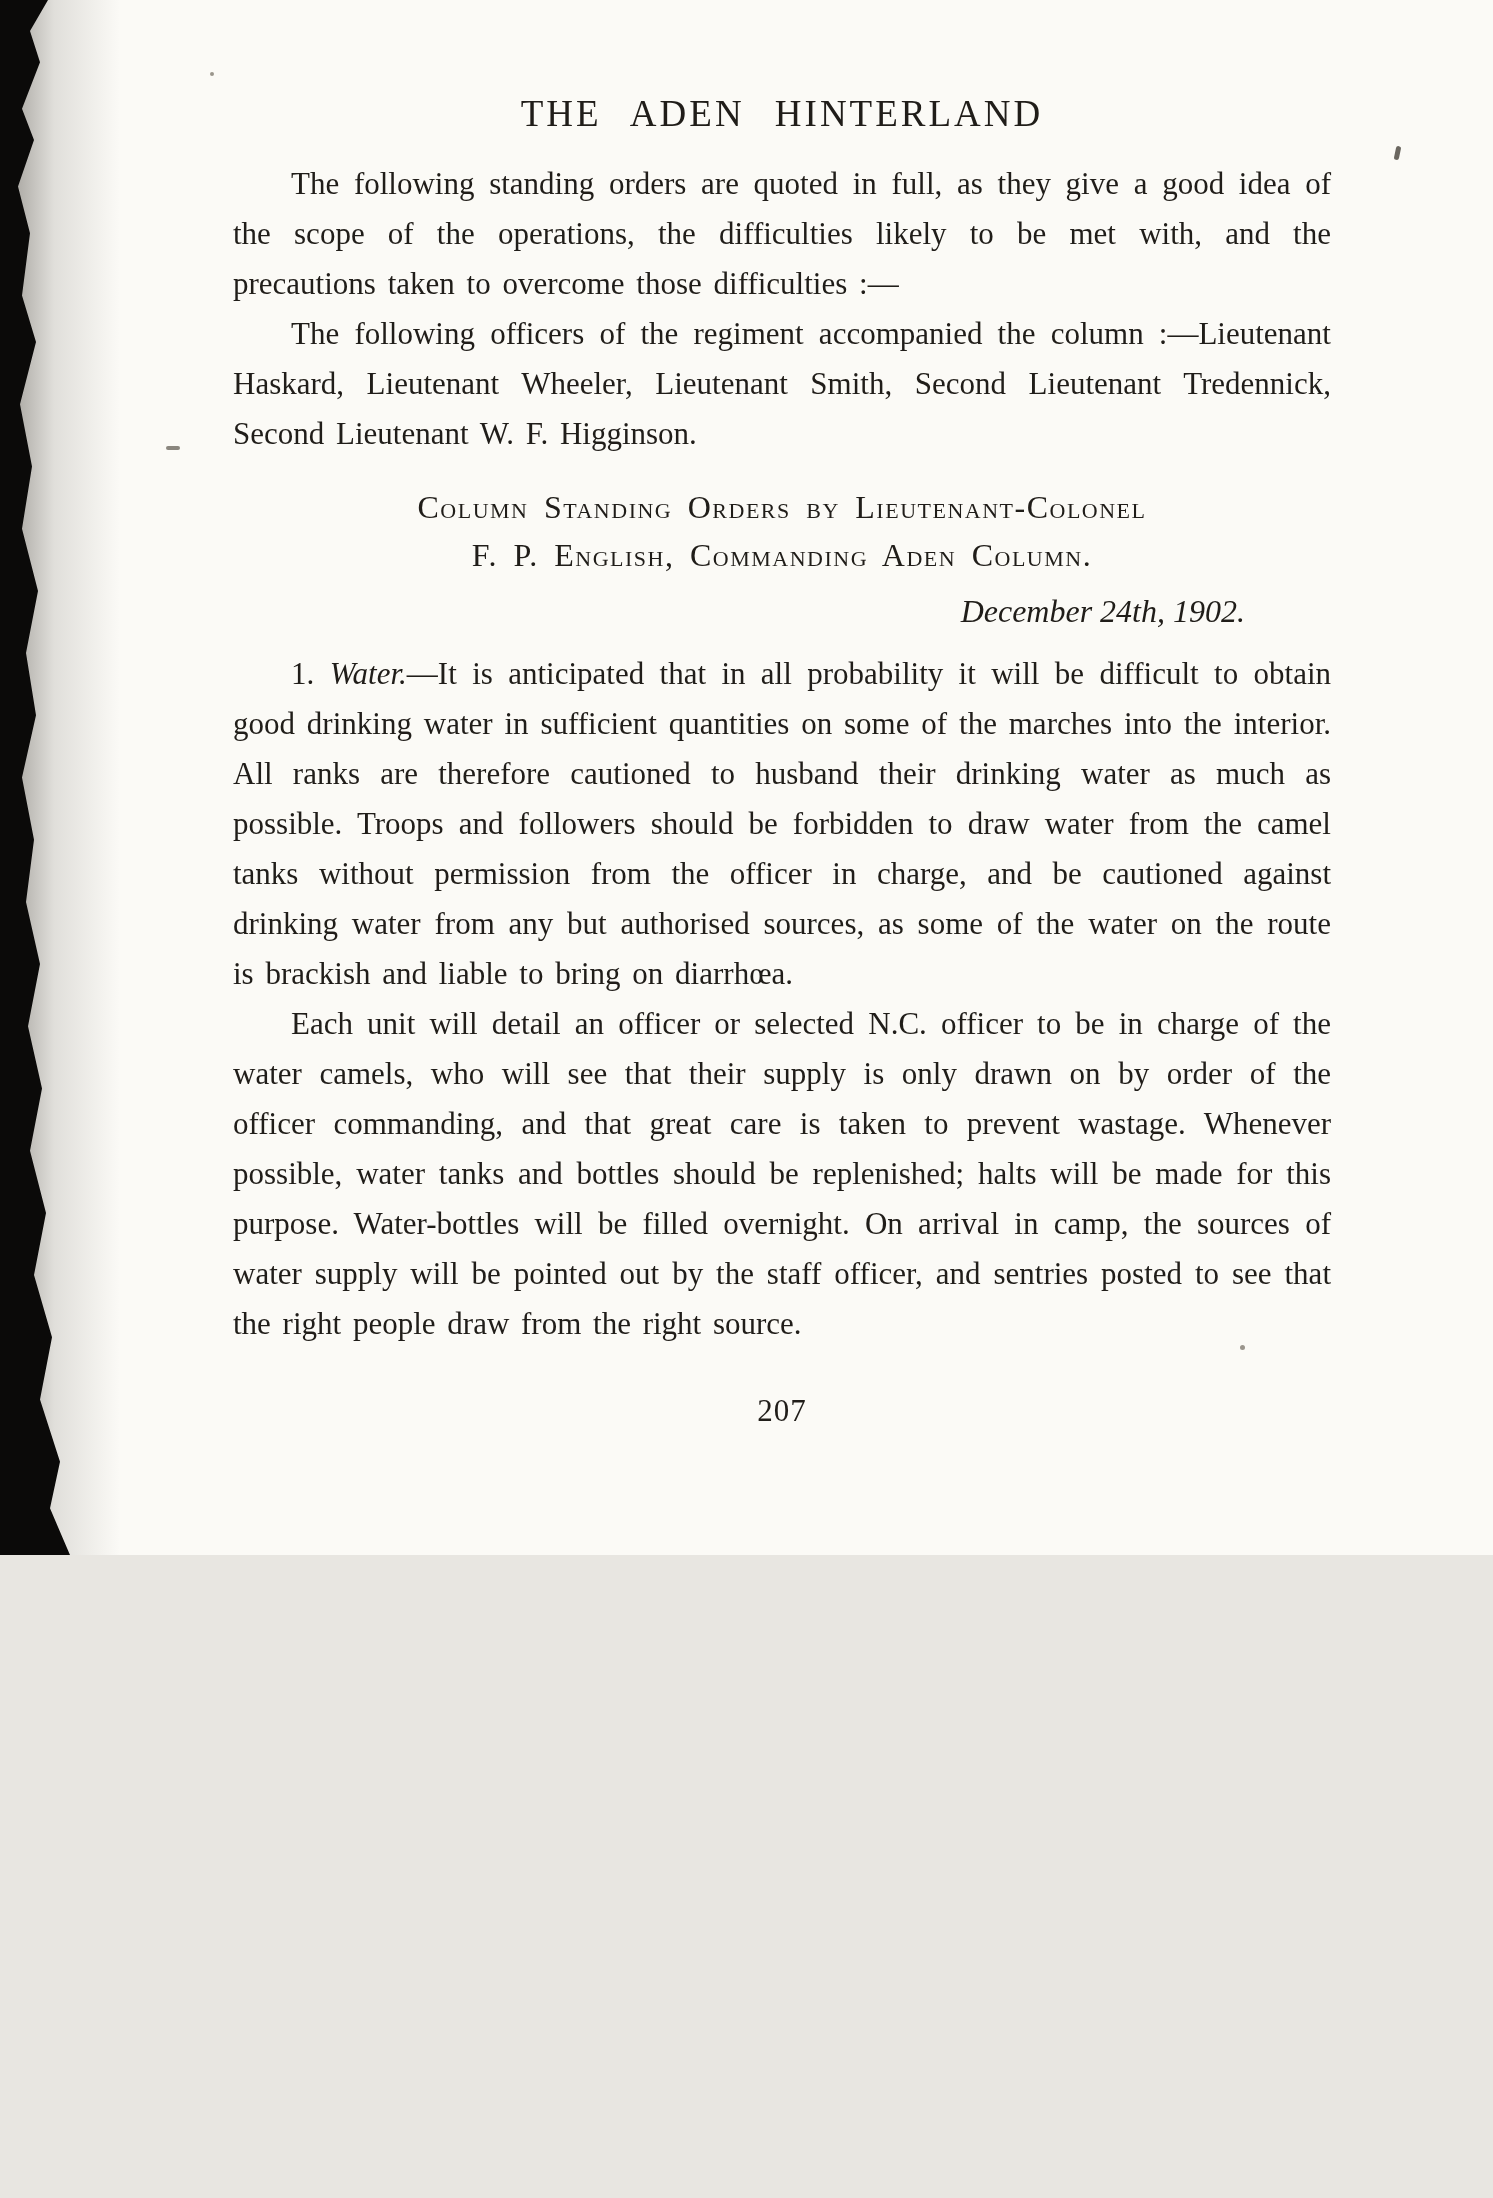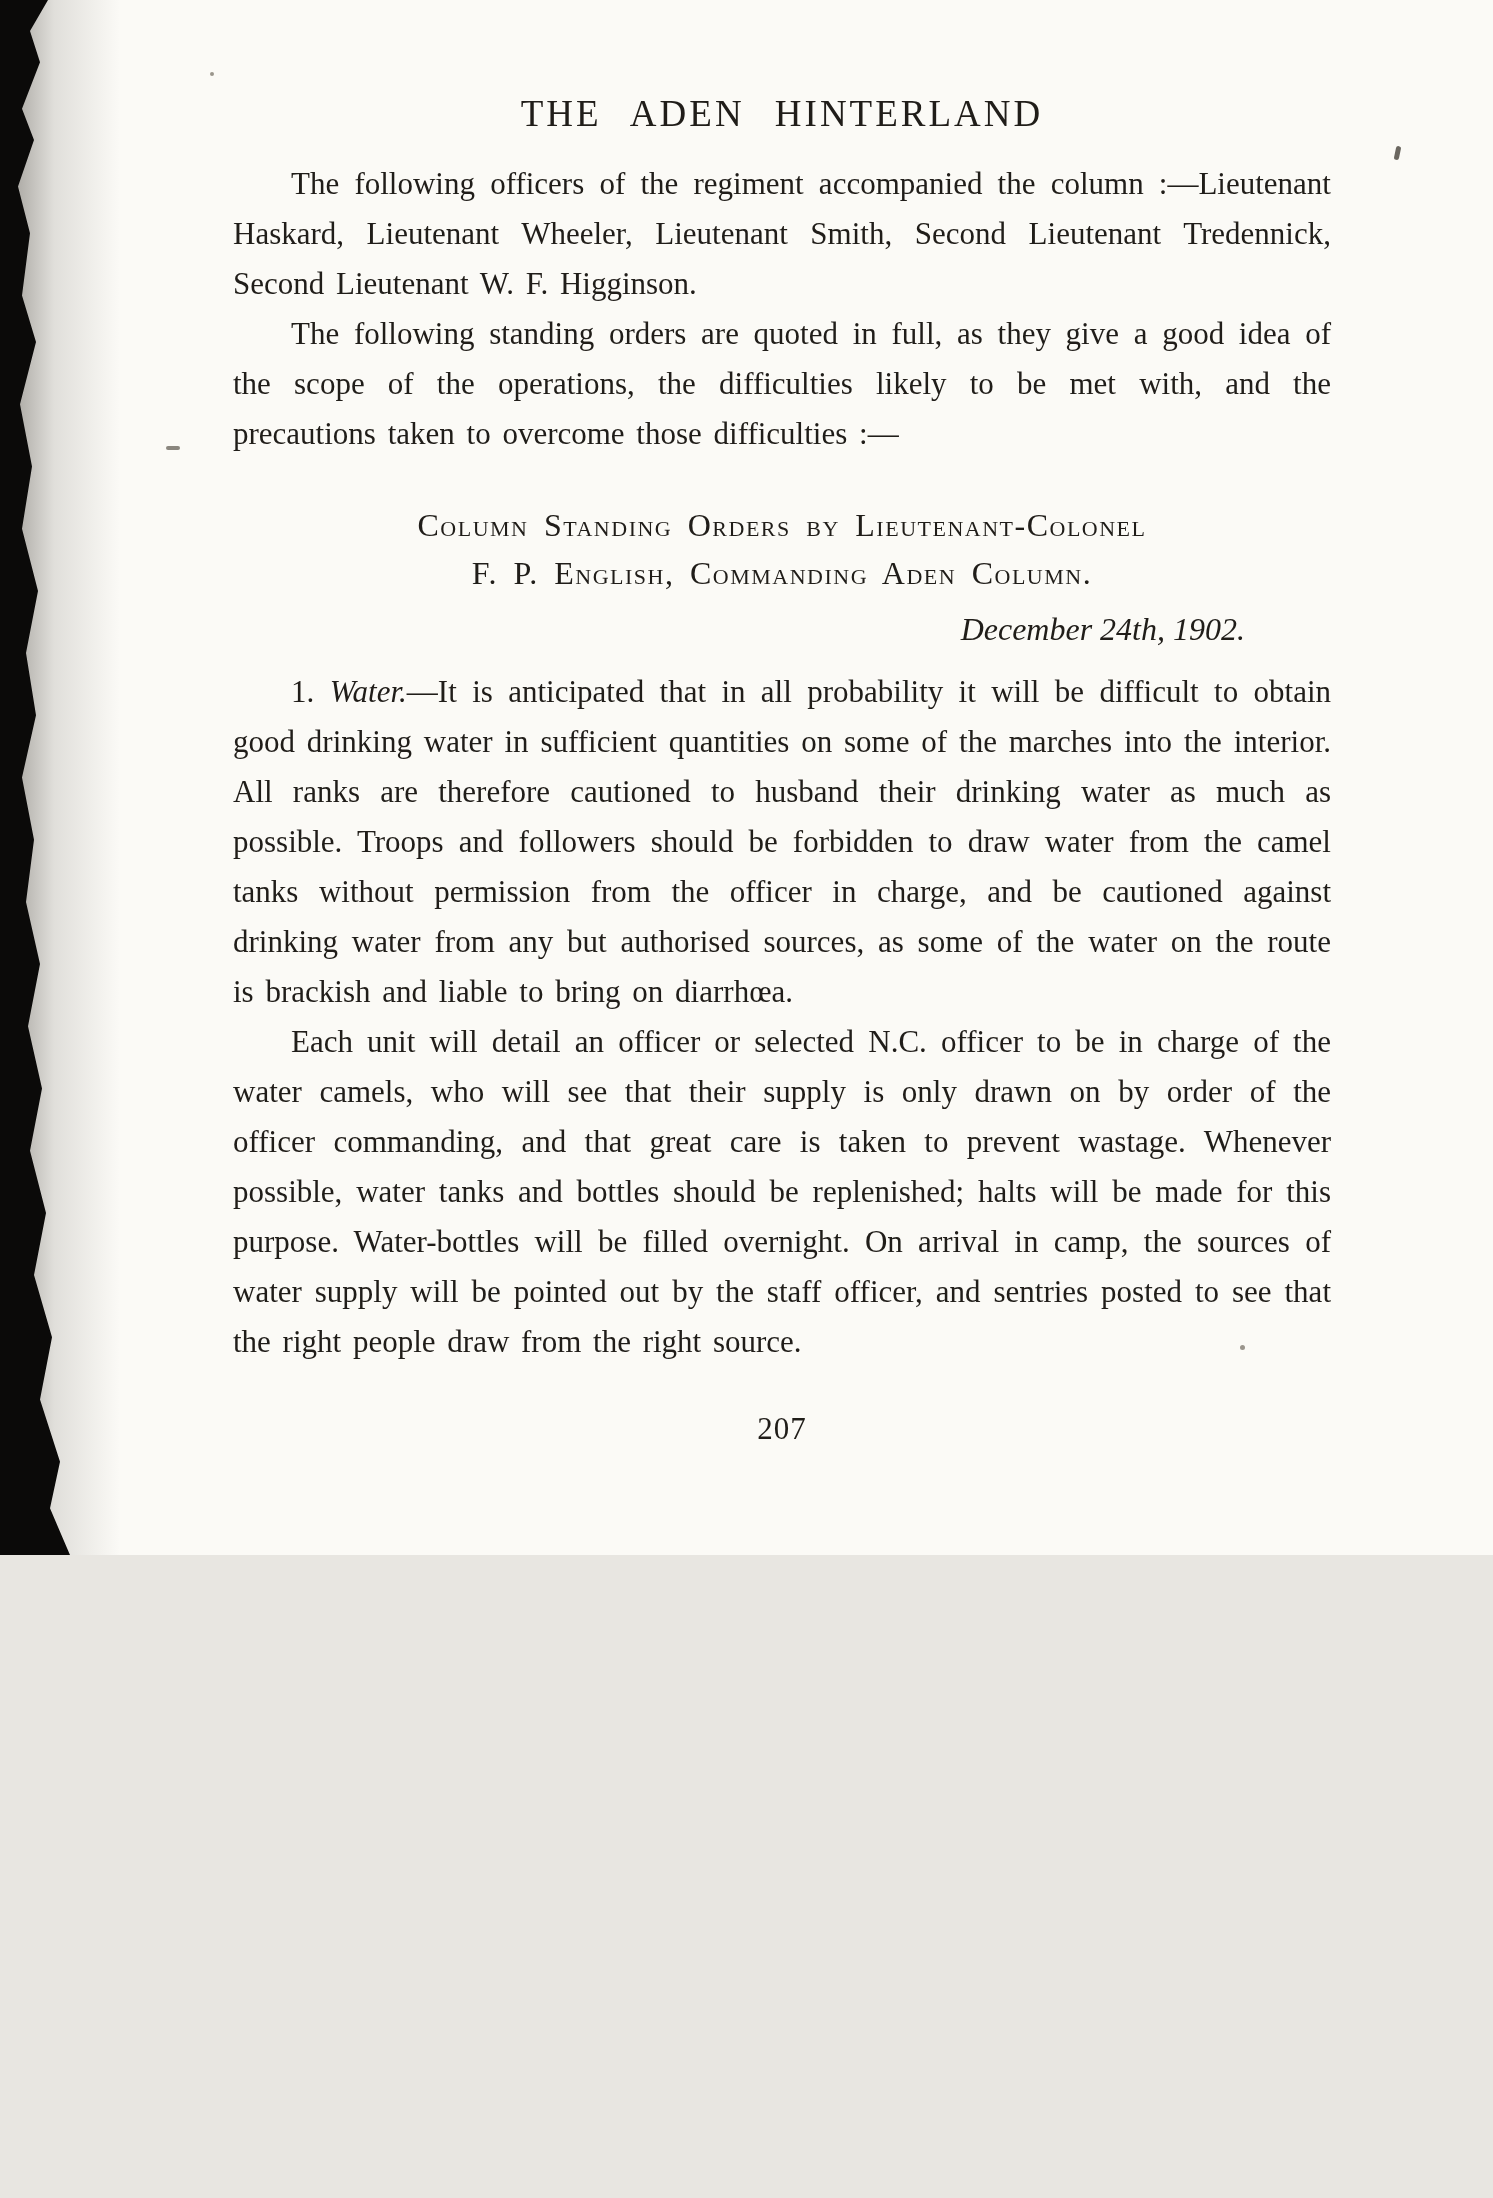--- a/index.html
+++ b/index.html
@@ -66,21 +66,21 @@
     line-height: 50px;
     text-align: justify;
     text-indent: 58px;
     word-spacing: 4px;
   }
   p.body.justify-last {
     text-align-last: justify;
   }
   .italic { font-style: italic; }
   .orders-heading {
-    margin-top: 42px;
+    margin-top: 24px;
     text-align: center;
     font-variant: small-caps;
     font-size: 32px;
     line-height: 48px;
     letter-spacing: 1.5px;
     word-spacing: 6px;
   }
   .date {
     margin: 8px 86px 14px 0;
     font-size: 32px;
@@ -104,23 +104,23 @@
   <div class="binding"></div>
   <div class="speck s1"></div>
   <div class="speck s2"></div>
   <div class="speck s3"></div>
   <div class="speck s4"></div>
 
   <div class="content">
 
     <h1 class="title">THE ADEN HINTERLAND</h1>
 
+    <p class="body">The following standing orders are quoted in full, as they give a good idea of the scope of the operations, the difficulties likely to be met with, and the precautions taken to overcome those difficulties :—</p>
+
     <p class="body">The following officers of the regiment accompanied the column :—Lieutenant Haskard, Lieutenant Wheeler, Lieutenant Smith, Second Lieutenant Tredennick, Second Lieutenant W. F. Higginson.</p>
-
-    <p class="body">The following standing orders are quoted in full, as they give a good idea of the scope of the operations, the difficulties likely to be met with, and the precautions taken to overcome those difficulties :—</p>
 
     <div class="orders-heading">
       <div>Column Standing Orders by Lieutenant-Colonel</div>
       <div>F. P. English, Commanding Aden Column.</div>
     </div>
 
     <div class="date">December 24th, 1902.</div>
 
     <p class="body"><span>1. </span><span class="italic">Water.</span><span>—</span><span>It is anticipated that in all probability it will be difficult to obtain good drinking water in sufficient quantities on some of the marches into the interior.  All ranks are therefore cautioned to husband their drinking water as much as possible.  Troops and followers should be forbidden to draw water from the camel tanks without permission from the officer in charge, and be cautioned against drinking water from any but authorised sources, as some of the water on the route is brackish and liable to bring on diarrhœa.</span></p>
 

